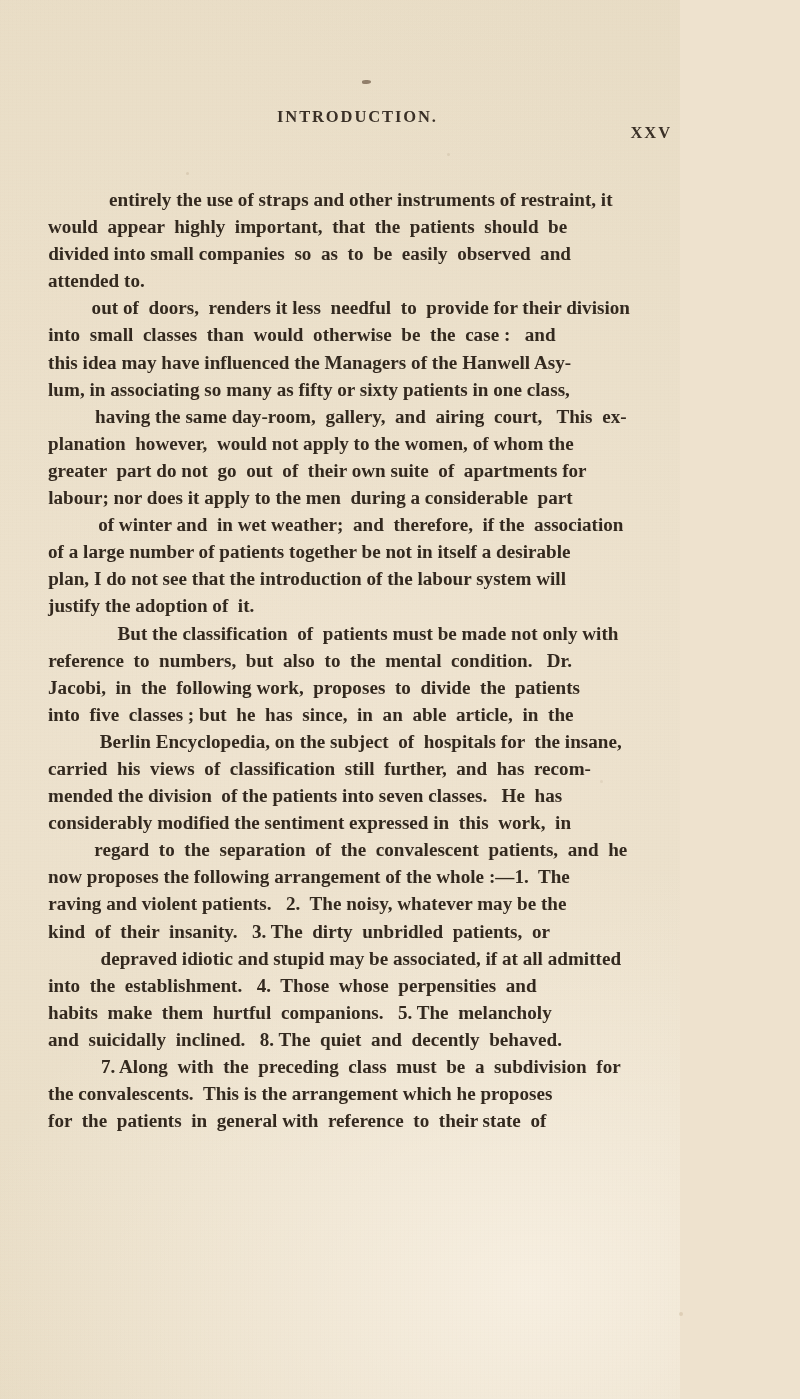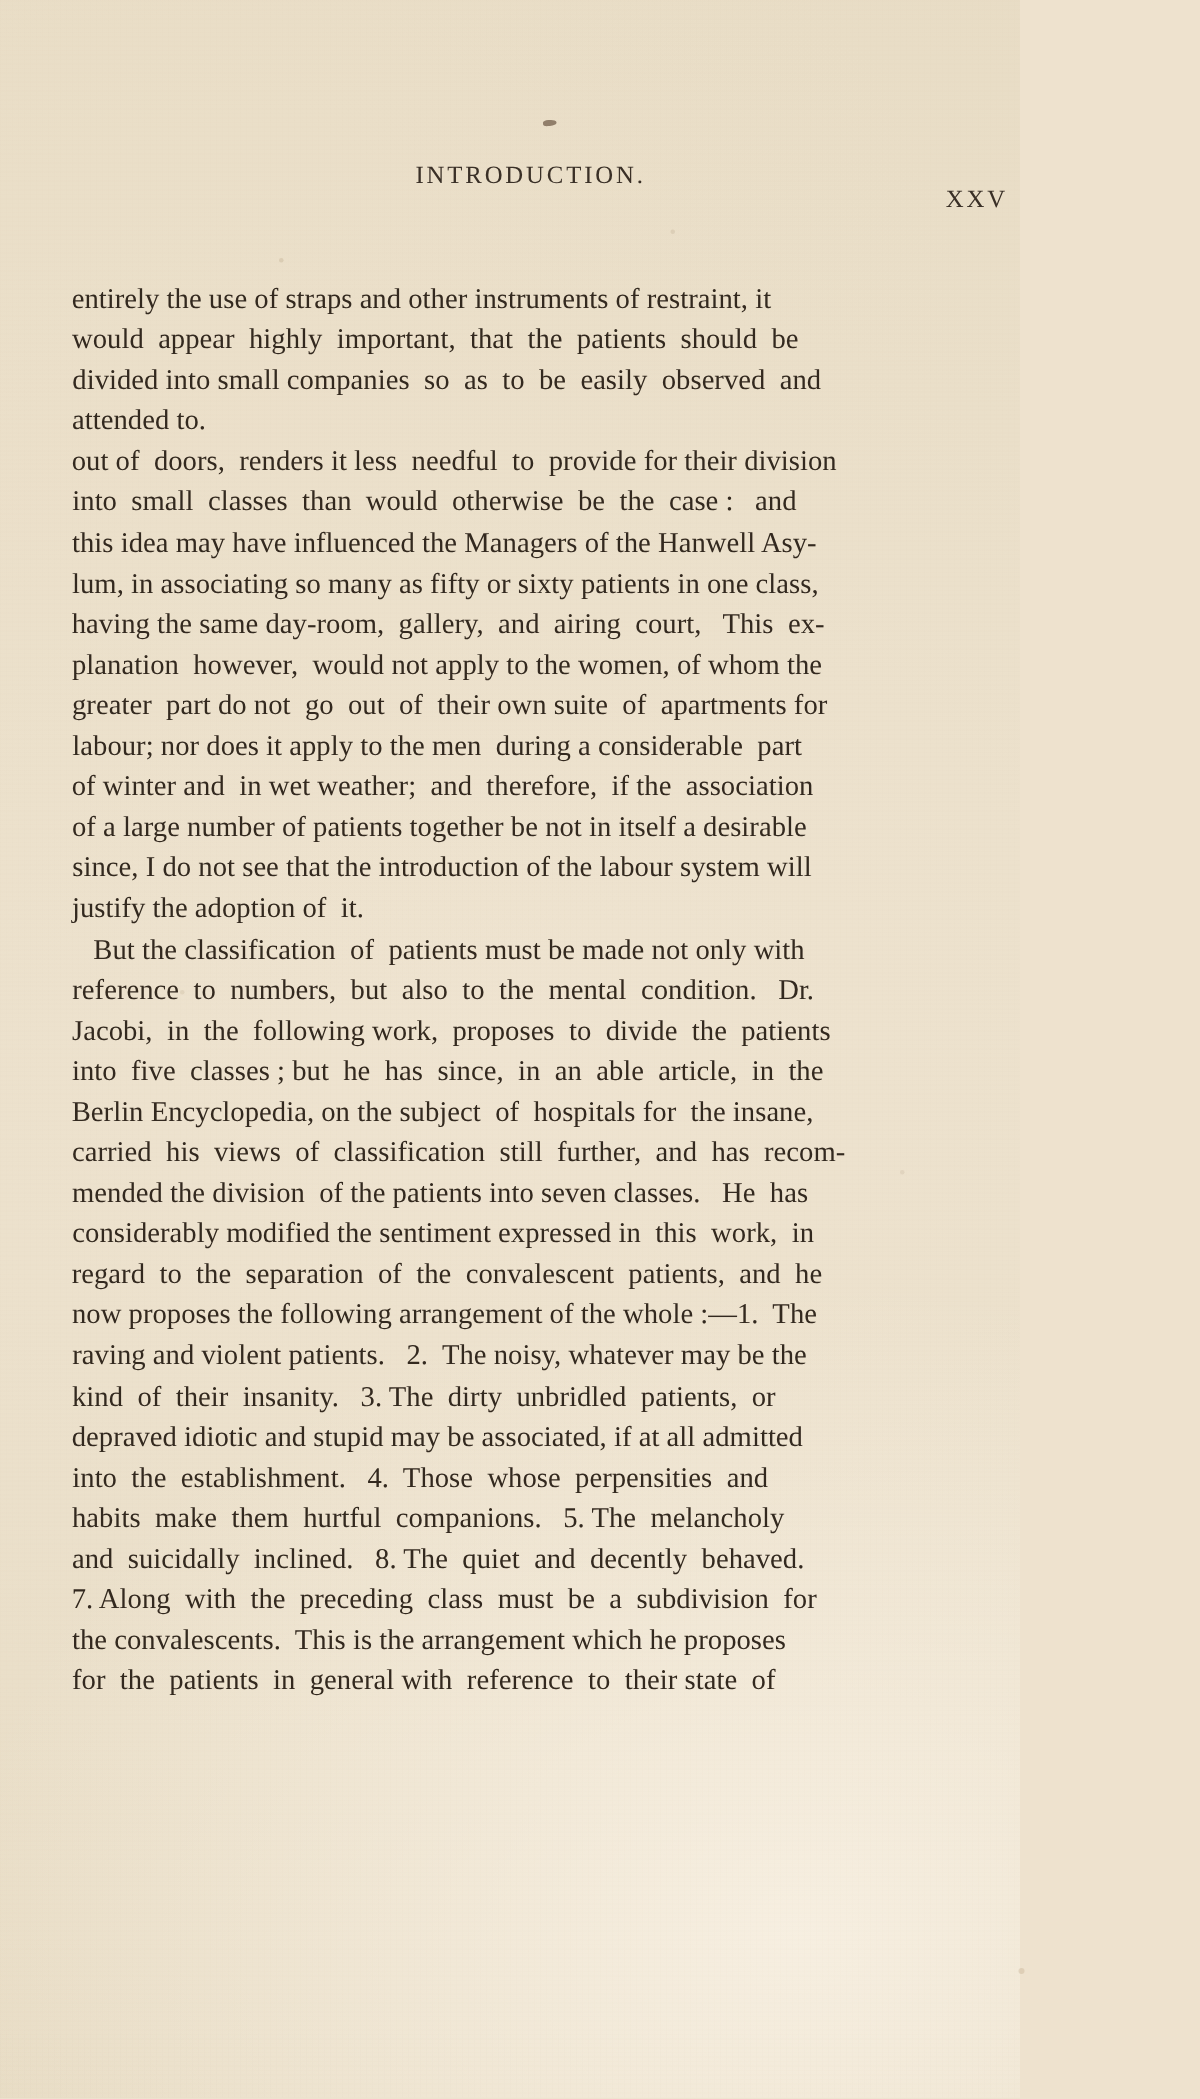--- a/index.html
+++ b/index.html
@@ -18,20 +18,21 @@
   
   .page {
     position: relative;
     width: 680px;
     height: 1399px;
     background:
       radial-gradient(ellipse 900px 700px at 78% 92%, rgba(250,243,231,0.80) 0%, rgba(250,243,231,0.0) 62%),
       radial-gradient(ellipse 760px 620px at 20% 18%, rgba(236,224,202,0.55) 0%, rgba(236,224,202,0.0) 70%),
       radial-gradient(ellipse 1100px 900px at 50% 50%, #efe4d1 0%, #eadfc9 55%, #e7dbc3 100%);
     box-sizing: border-box;
+    font-weight: bold;
   }
 
   
   .grain {
     position: absolute;
     inset: 0;
     pointer-events: none;
     opacity: 0.28;
     background-image:
       repeating-linear-gradient(0deg, rgba(170,150,115,0.055) 0px, rgba(170,150,115,0.055) 1px, rgba(0,0,0,0) 1px, rgba(0,0,0,0) 3px),
@@ -105,21 +106,21 @@
     height: 27.1px;
     line-height: 27.1px;
     font-size: 19.1px;
     color: #33291f;
     white-space: pre;
     letter-spacing: 0.02px;
   }
 
   
   .line:nth-child(3n)   { transform: translateX(0.2px); }
-  .line:nth-child(4n+1) { transform: translateX(-0.2px); }
+  .line:nth-child(4n+1) { transform: translateX(-0.2px); text-align: center; }
 </style>
 </head>
 <body>
 
 <div class="page">
 
   <div class="grain"></div>
 
   <div class="speck"></div>
   <div class="fleck fleck-a"></div>
@@ -141,21 +142,21 @@
       <span class="line">out of  doors,  renders it less  needful  to  provide for their division</span>
       <span class="line">into  small  classes  than  would  otherwise  be  the  case :   and</span>
       <span class="line">this idea may have influenced the Managers of the Hanwell Asy-</span>
       <span class="line">lum, in associating so many as fifty or sixty patients in one class,</span>
       <span class="line">having the same day-room,  gallery,  and  airing  court,   This  ex-</span>
       <span class="line">planation  however,  would not apply to the women, of whom the</span>
       <span class="line">greater  part do not  go  out  of  their own suite  of  apartments for</span>
       <span class="line">labour; nor does it apply to the men  during a considerable  part</span>
       <span class="line">of winter and  in wet weather;  and  therefore,  if the  association</span>
       <span class="line">of a large number of patients together be not in itself a desirable</span>
-      <span class="line">since, I do not see that the introduction of the labour system will</span>
+      <span class="line">plan, I do not see that the introduction of the labour system will</span>
       <span class="line">justify the adoption of  it.</span>
       <span class="line">   But the classification  of  patients must be made not only with</span>
       <span class="line">reference  to  numbers,  but  also  to  the  mental  condition.   Dr.</span>
       <span class="line">Jacobi,  in  the  following work,  proposes  to  divide  the  patients</span>
       <span class="line">into  five  classes ; but  he  has  since,  in  an  able  article,  in  the</span>
       <span class="line">Berlin Encyclopedia, on the subject  of  hospitals for  the insane,</span>
       <span class="line">carried  his  views  of  classification  still  further,  and  has  recom-</span>
       <span class="line">mended the division  of the patients into seven classes.   He  has</span>
       <span class="line">considerably modified the sentiment expressed in  this  work,  in</span>
       <span class="line">regard  to  the  separation  of  the  convalescent  patients,  and  he</span>

